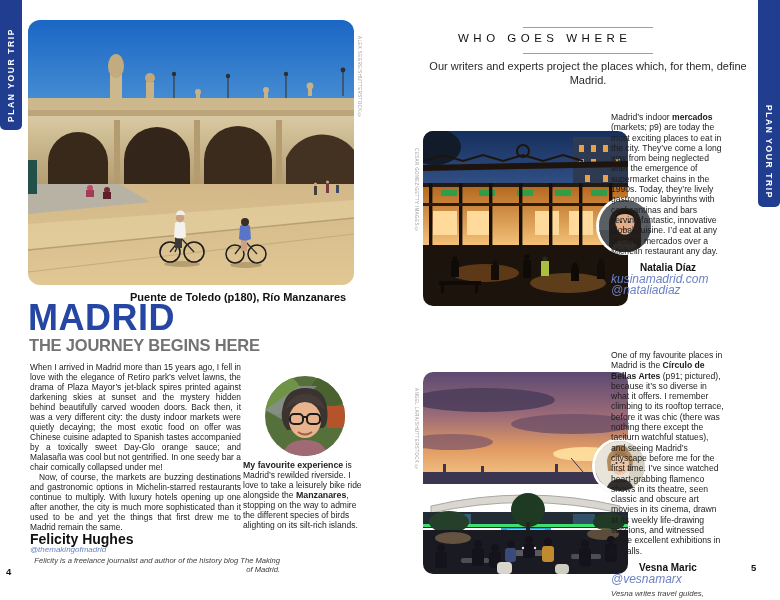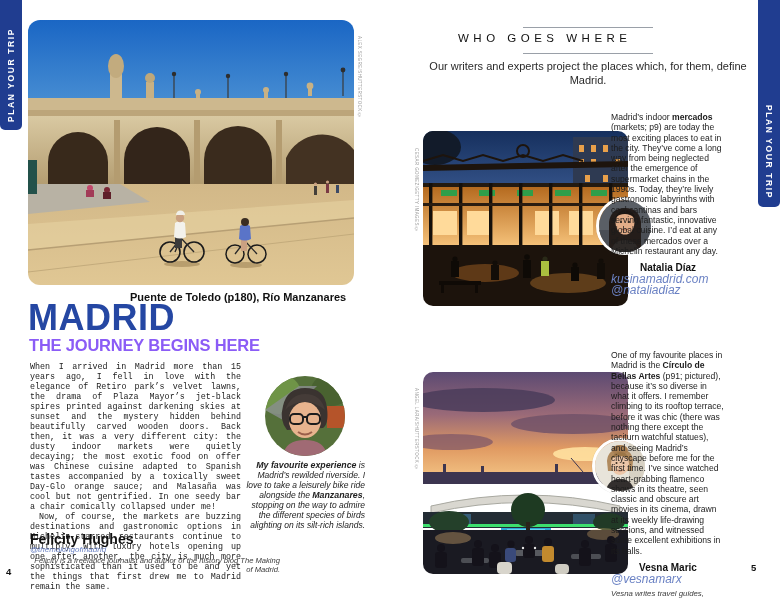--- a/index.html
+++ b/index.html
@@ -32,39 +32,39 @@
   .caption{
     position:absolute;left:130px;top:291px;width:217px;text-align:left;
     font-size:11px;font-weight:bold;color:#111;
   }
   .big-title{
     position:absolute;left:28px;top:300px;
     font-size:36px;font-weight:800;letter-spacing:.5px;color:#2547a3;line-height:1;
   }
   .sub-title{
     position:absolute;left:29px;top:337px;
-    font-size:16.5px;font-weight:800;letter-spacing:-.2px;color:#8b5cf6;line-height:1;
+    font-size:16.5px;font-weight:800;letter-spacing:-.2px;color:#737373;line-height:1;
   }
   .body-copy{
     position:absolute;left:30px;top:362px;width:211px;
-    font-family:Liberation Mono, monospace;font-size:8.4px;line-height:10px;
+    font-family:Liberation Sans, sans-serif;font-size:8.4px;line-height:10px;
     text-align:justify;color:#222;
   }
   .body-copy p{margin:0;}
   .body-copy p + p{text-indent:9px;}
   .author-name{font-size:14px;font-weight:bold;color:#111;}
   .author-handle{font-size:8px;font-style:italic;color:#6b82c4;}
   .author-bio{font-size:7.6px;font-style:italic;color:#3c3c3c;line-height:9.2px;text-align:right;}
   .pagenum{position:absolute;font-size:9.5px;font-weight:bold;color:#111;}
   
   .circle{position:absolute;border-radius:50%;overflow:hidden;}
   .ring{border:3px solid #fff;box-shadow:0 0 0 .5px rgba(0,0,0,.08);}
   .fav-block{
-    position:absolute;left:243px;top:460px;width:122px;text-align:right;
-    font-size:8.5px;line-height:10px;color:#222;font-style:italic;
+    position:absolute;left:243px;top:460px;width:122px;text-align:left;
+    font-size:8.5px;line-height:10px;color:#222;
   }
   .fav-block b{font-size:8.8px;}
   
   .rule{position:absolute;left:523px;width:130px;border-top:1px solid #9aa0a8;}
   .who-header{
     position:absolute;left:458px;top:32px;width:260px;text-align:left;
     font-size:11.5px;font-weight:normal;letter-spacing:4.5px;color:#111;
   }
   .intro{
     position:absolute;left:428px;top:60px;width:320px;text-align:center;

